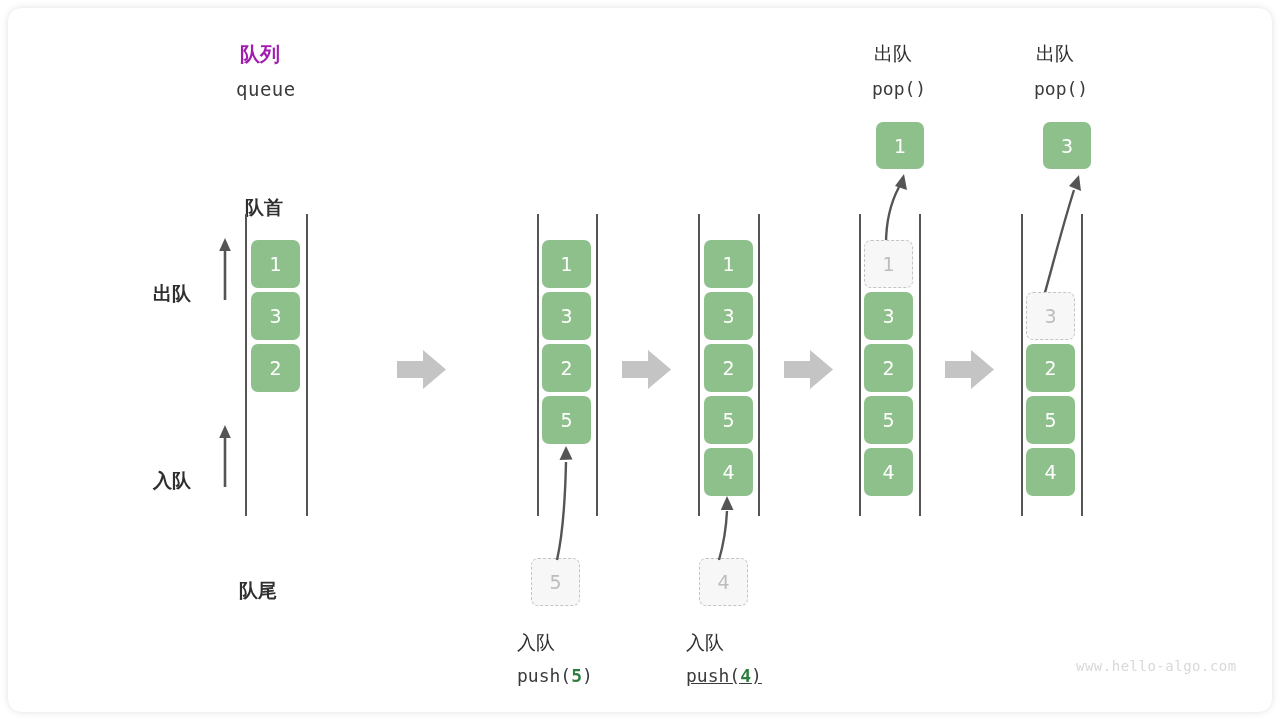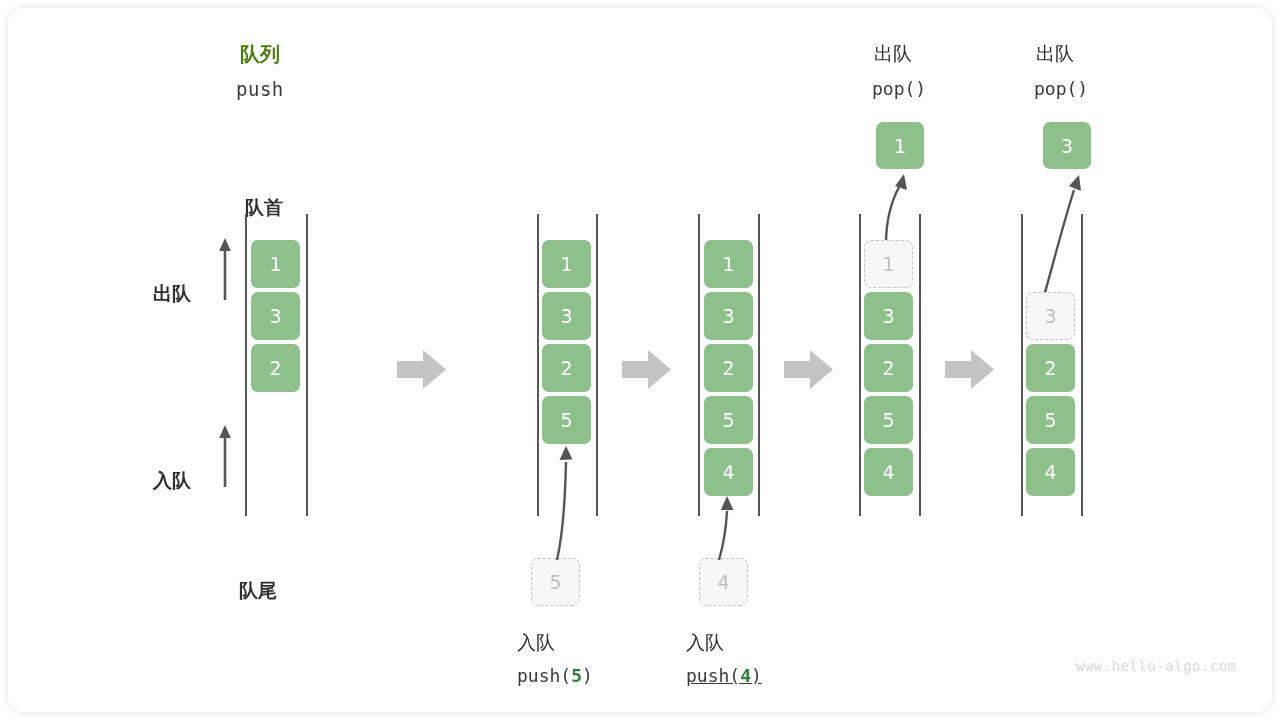--- a/index.html
+++ b/index.html
@@ -26,21 +26,21 @@
     font-weight: bold;
     font-size: 19px;
     color: #2f2f2f;
     white-space: nowrap;
     margin-top: 28px;
   }
   .cn-title-green {
     font-family: Liberation Sans, sans-serif;
     font-weight: bold;
     font-size: 20px;
-    color: #4d7c0f;
+    color: #a21caf;
     white-space: nowrap;
   }
   .mono {
     font-family: "DejaVu Sans Mono", "Liberation Mono", monospace;
     font-size: 19px;
     color: #3b3b3b;
     white-space: nowrap;
     letter-spacing: 0.5px;
   }
   .mono-sub {
@@ -93,21 +93,21 @@
   }
 
   svg { position: absolute; overflow: visible; }
 </style>
 </head>
 <body>
 
 <div id="card">
 
   <div class="abs cn-title-green" style="left:232px; top:33px;">队列</div>
-  <div class="abs mono" style="left:228px; top:70px;">push</div>
+  <div class="abs mono" style="left:228px; top:70px;">queue</div>
 
   <div class="abs cn-bold" style="left:237px; top:159px;">队首</div>
   <div class="abs cn-bold" style="left:231px; top:542px;">队尾</div>
 
   <div class="abs cn-bold" style="left:145px; top:245px;">出队</div>
   <div class="abs cn-bold" style="left:145px; top:432px;">入队</div>
 
   <svg class="abs" style="left:206px; top:228px;" width="24" height="66" viewBox="0 0 24 66">
     <line x1="11" y1="64" x2="11" y2="13" stroke="#555" stroke-width="2.6"></line>
     <polygon points="11,2 5.2,15 16.8,15" fill="#555"></polygon>

